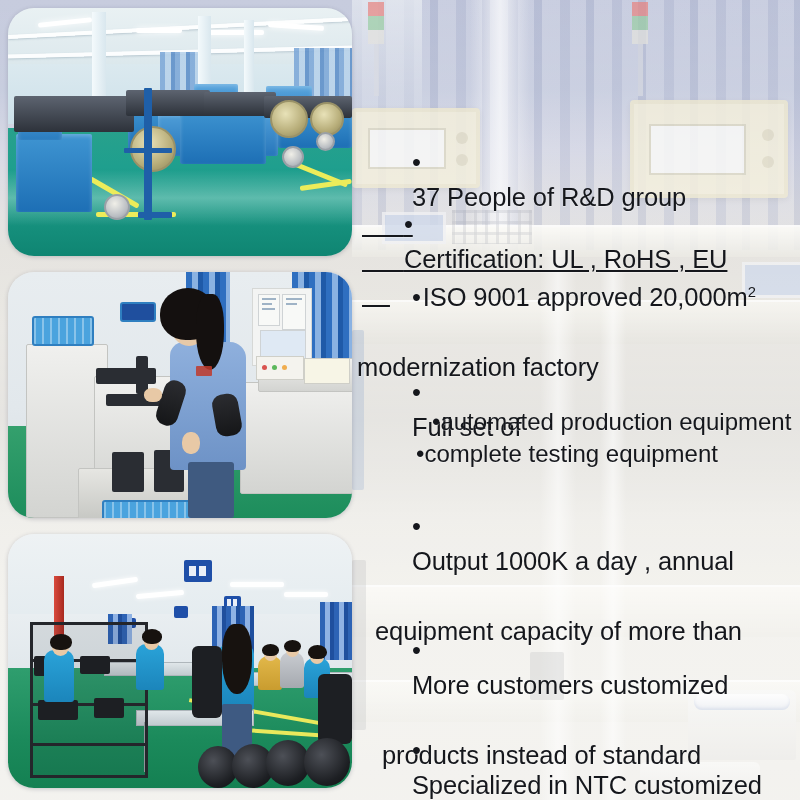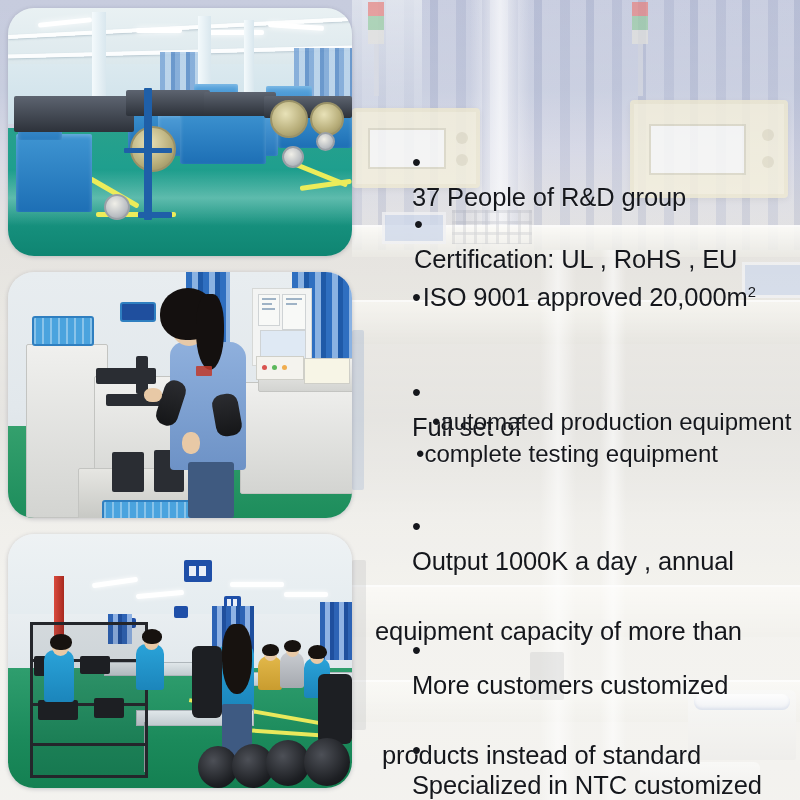--- a/index.html
+++ b/index.html
@@ -628,27 +628,28 @@
   </div>
 
   <div class="content">
 
 
     <div class="bullet" style="left:10px; top:110px;">
       <span class="dot">•</span>
       <span>37 People of R&amp;D group</span>
     </div>
 
-    <div class="bullet" style="left:12px; top:172px;">
+    <div class="bullet" style="left:2px; top:172px;text-decoration:underline;">
       <span class="dot">•</span>
       <span>Certification: UL , RoHS , EU</span>
     </div>
 
     <div class="bullet" style="left:10px; top:245px;">
       <span class="dot">•</span><span>ISO 9001 approved 20,000m</span><sup>2</sup>
+      <span class="l2" style="margin-left:-13px;">modernization factory</span>
     </div>
 
     <div class="bullet" style="left:10px; top:340px;">
       <span class="dot">•</span>
       <span>Full set of</span>
     </div>
 
     <div class="sub" style="left:32px; top:372px;">
       <span class="dot">•</span><span>automated production equipment</span>
     </div>

